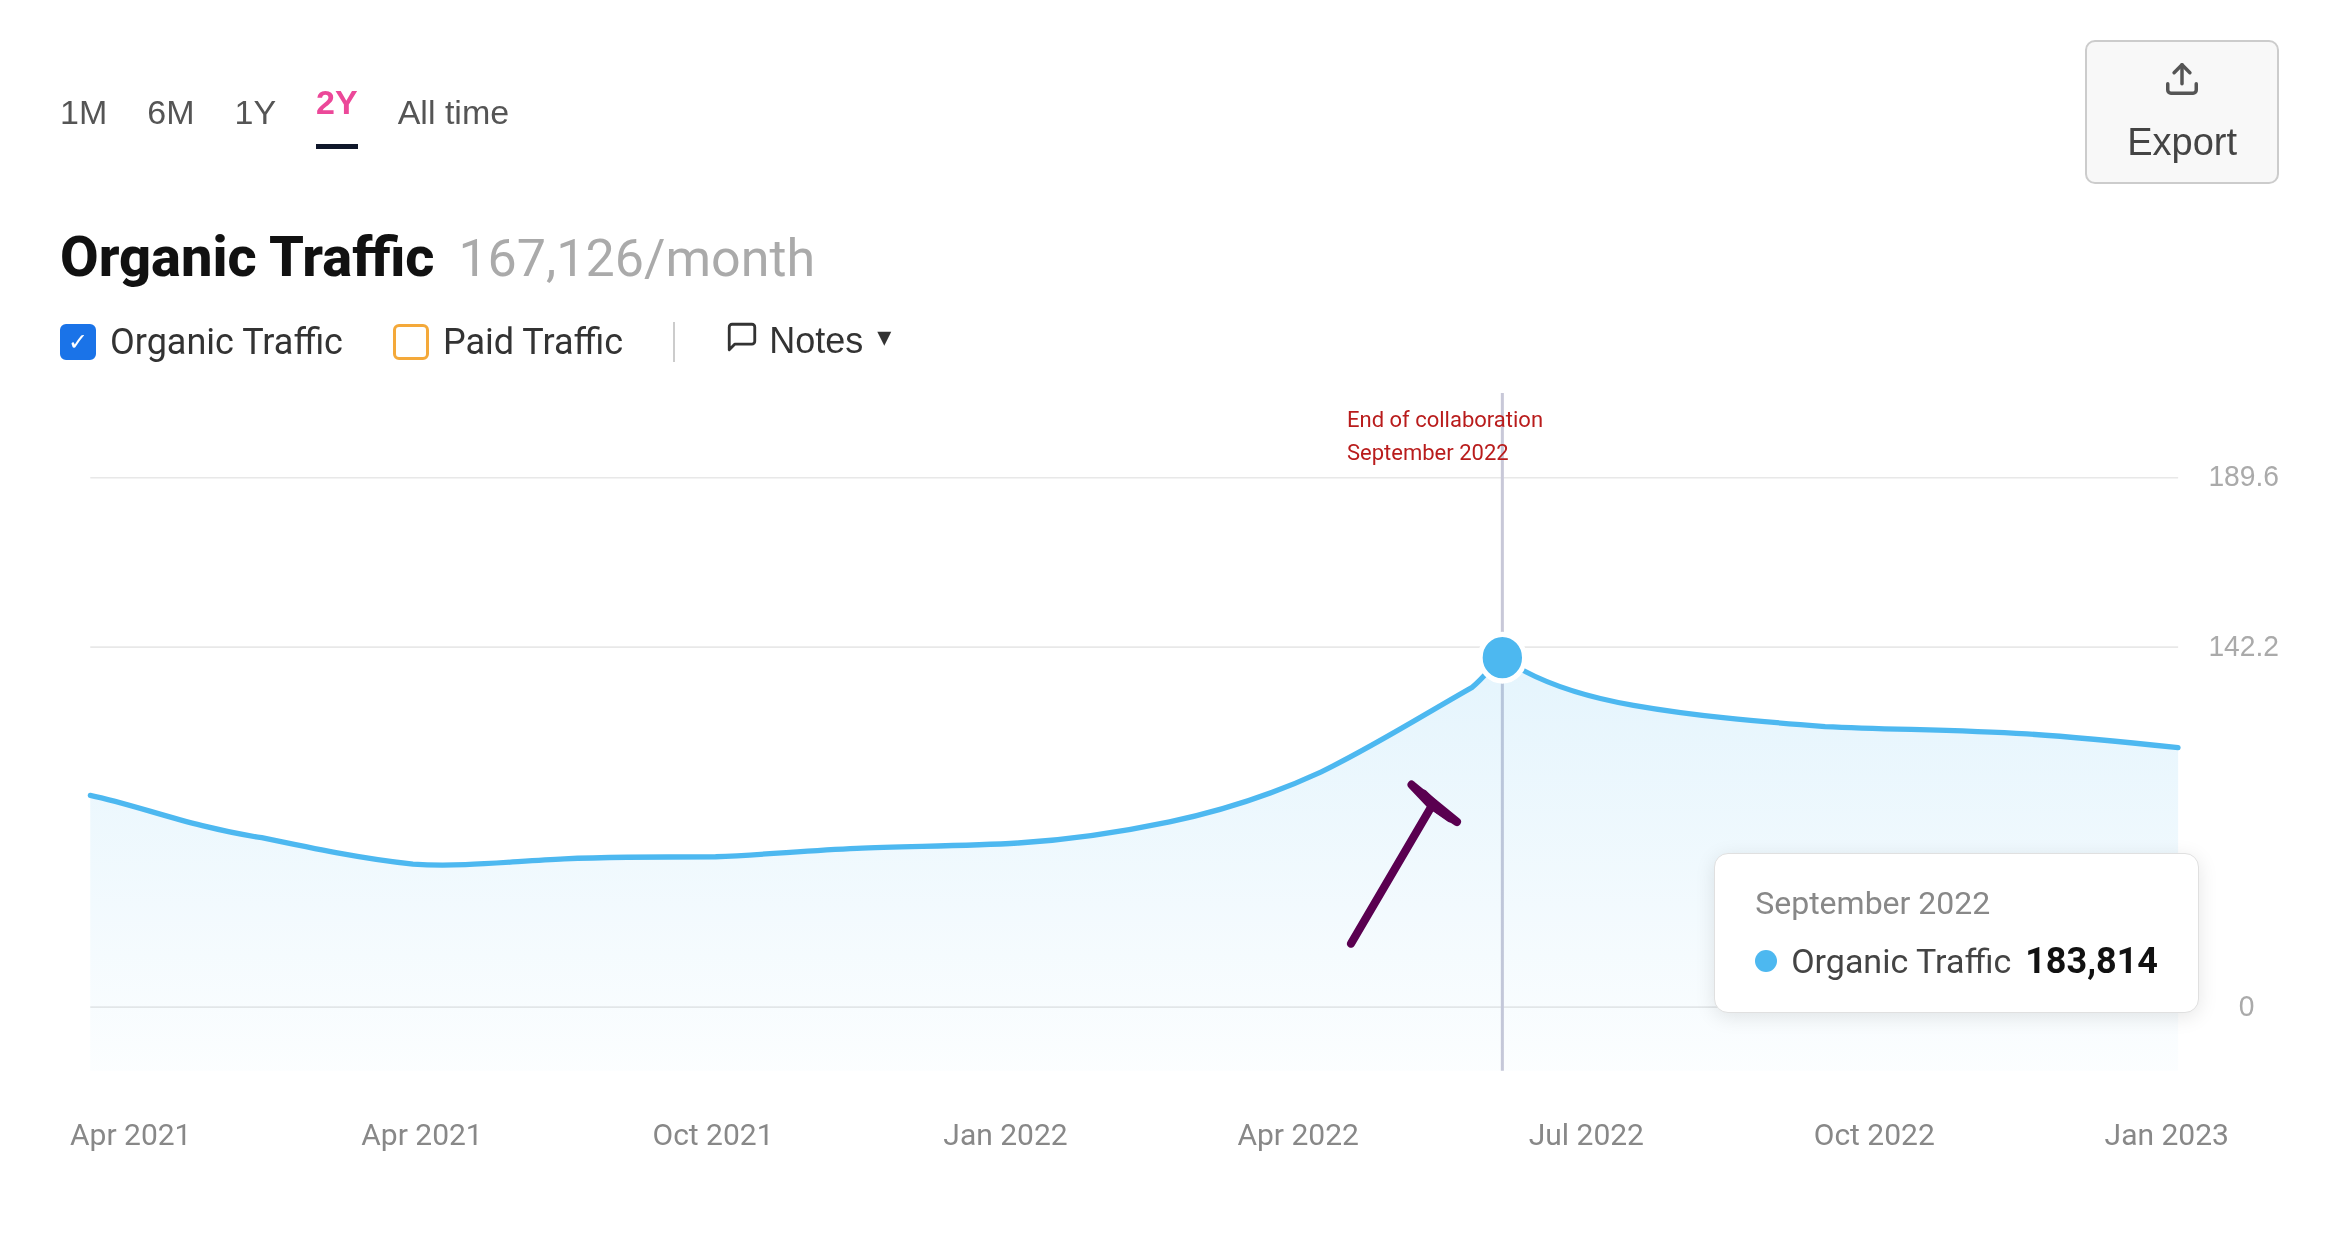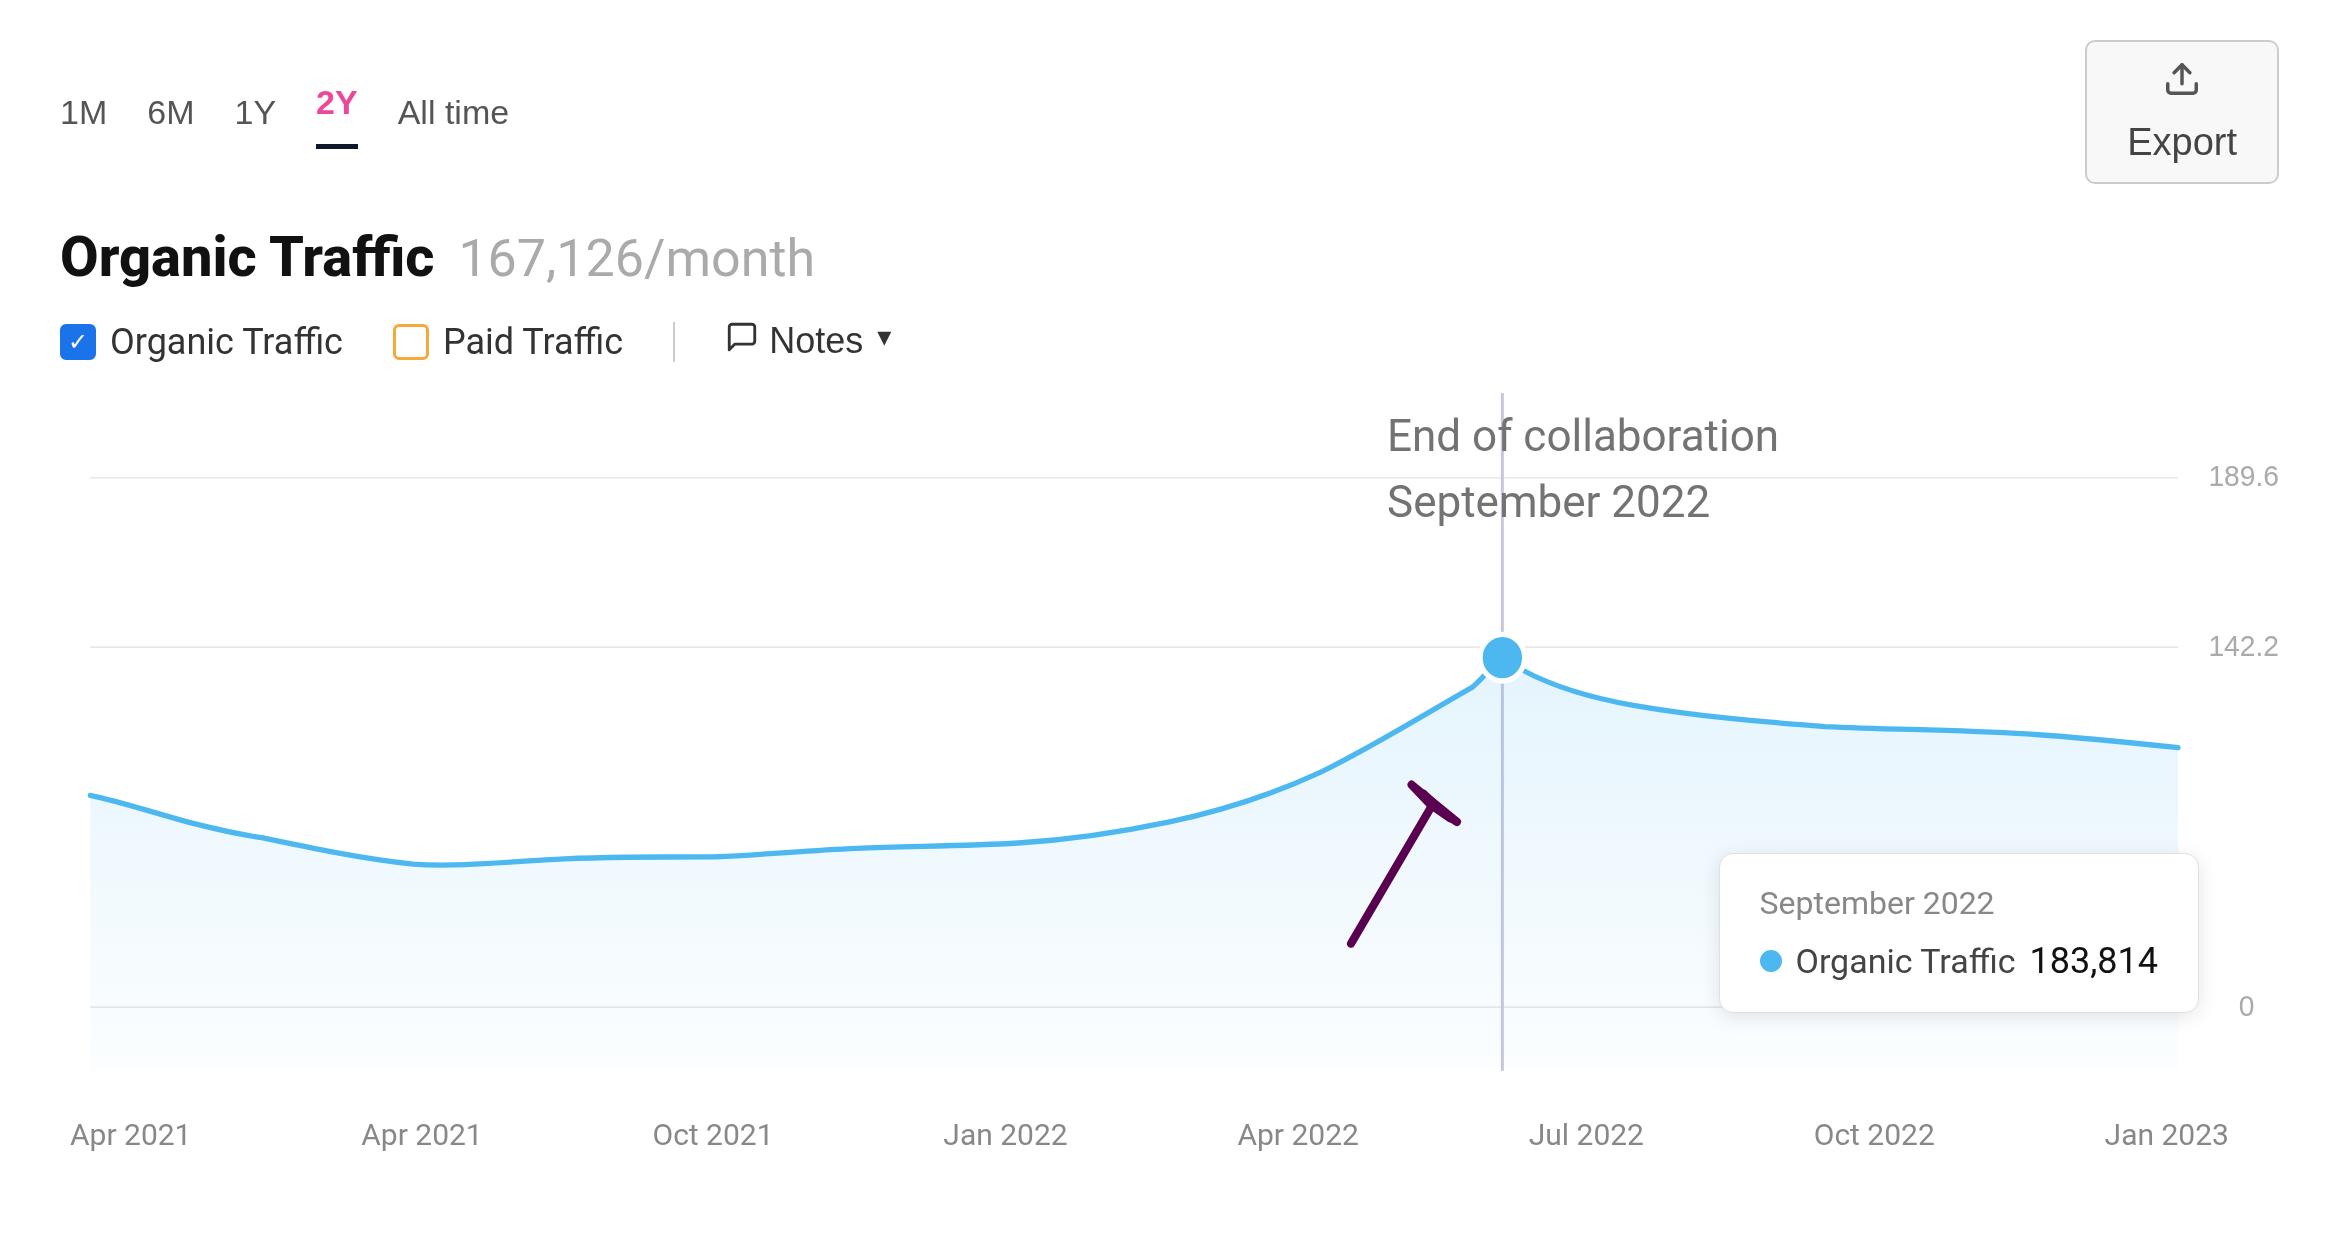--- a/index.html
+++ b/index.html
@@ -174,33 +174,32 @@
       background: #4db8f0;
       flex-shrink: 0;
     }
 
     .tooltip-metric-name {
       color: #444;
       flex: 1;
     }
 
     .tooltip-metric-val {
-      font-weight: 400;
+      font-weight: 700;
       color: #111;
       font-size: 36px;
     }
 
     .annotation-box {
       position: absolute;
       top: 10px;
       left: 58%;
-      font-size: 44px;
-      color: #737373;
+      font-size: 22px;
+      color: #b91c1c;
       line-height: 1.5;
-      margin-left: 40px;
     }
 
     .x-axis-labels {
       display: flex;
       justify-content: space-between;
       padding: 0 50px 0 10px;
       margin-top: 4px;
     }
 
     .x-label {

